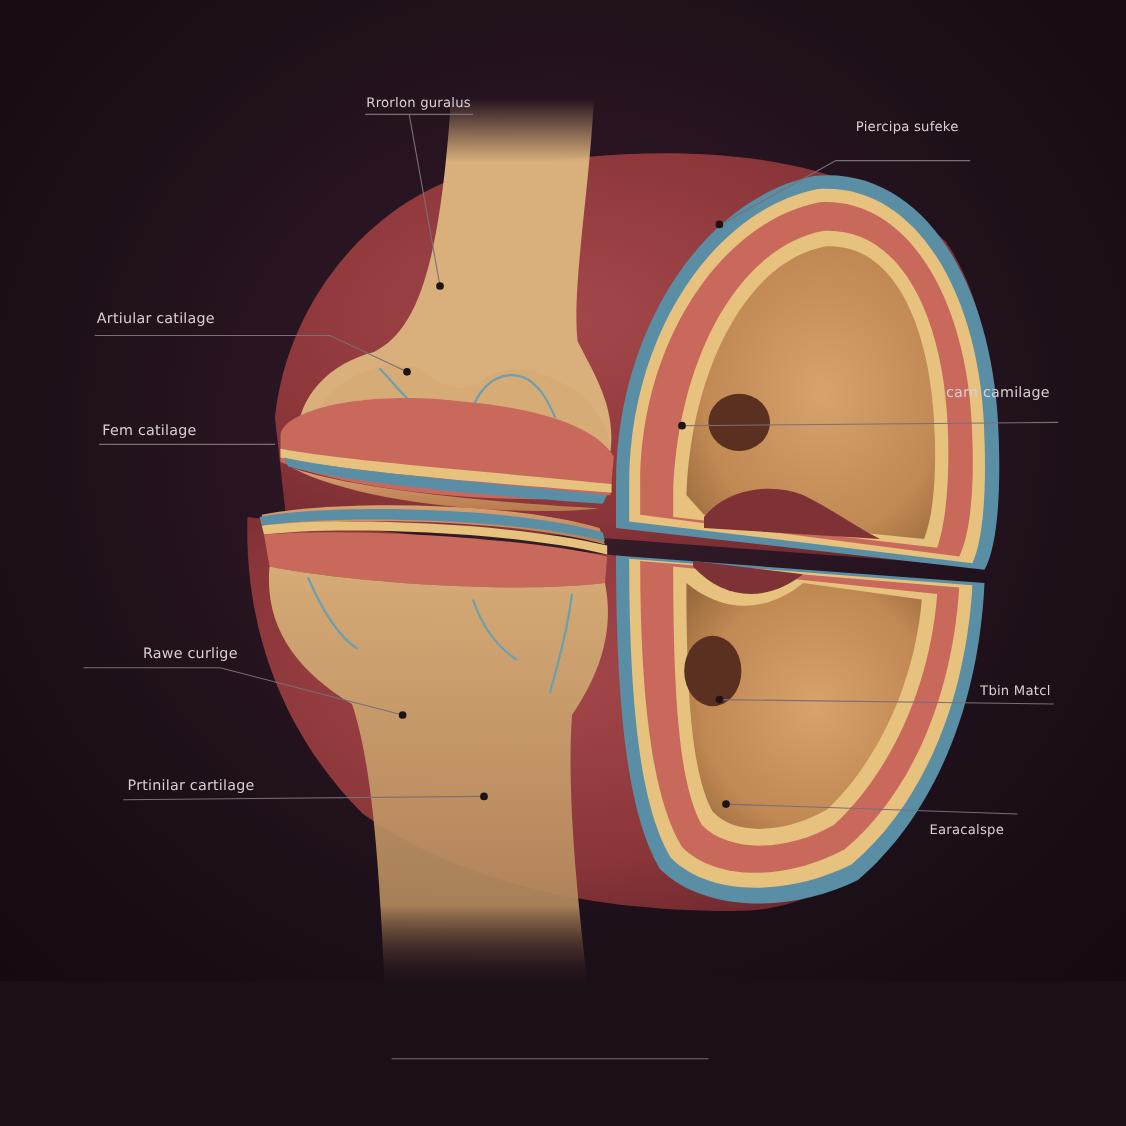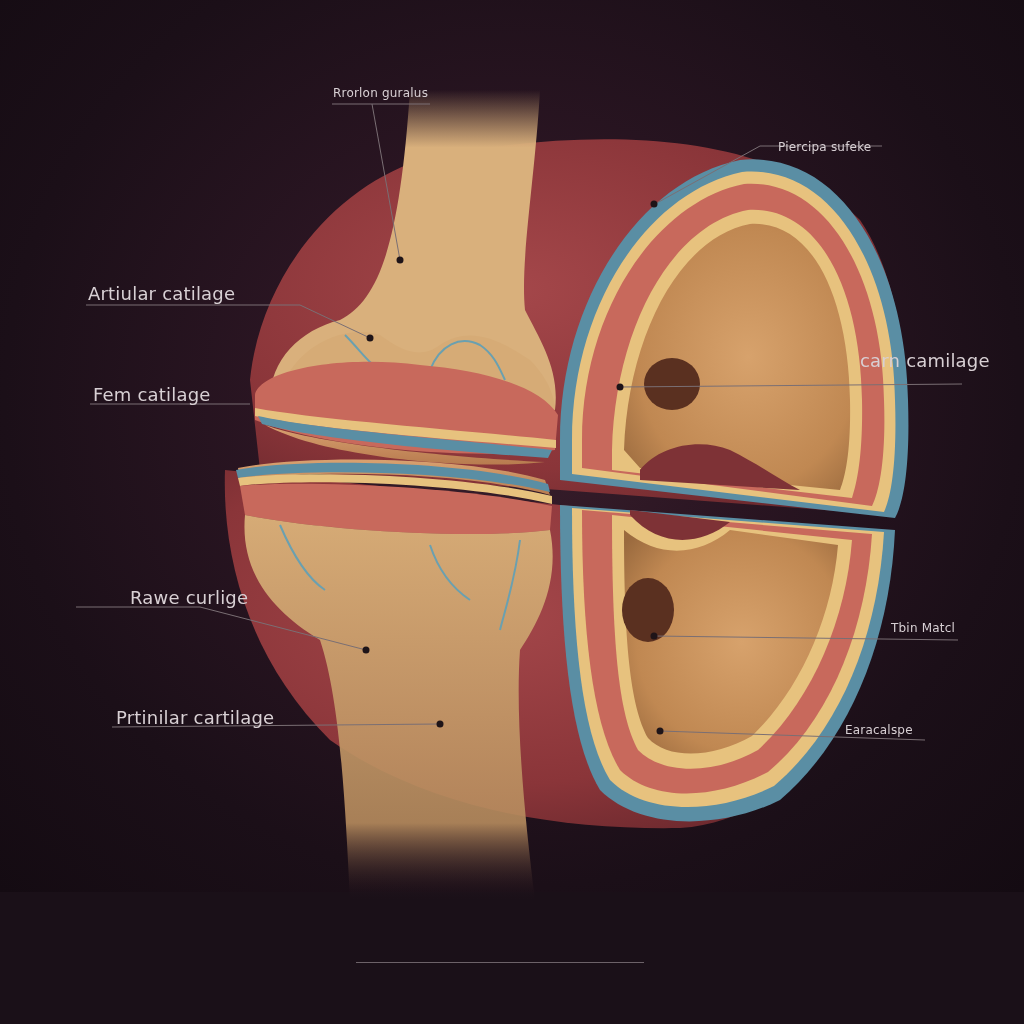--- a/index.html
+++ b/index.html
@@ -19,21 +19,21 @@
       text-decoration: underline;
     }
     svg.art {
       position: absolute;
       left: 0; top: 0;
       width: 1024px; height: 1024px;
     }
     .label {
       position: absolute;
       color: #d8d0d4;
-      font-size: 18px;
+      font-size: 13px;
       letter-spacing: 0.2px;
       white-space: nowrap;
       font-family: "DejaVu Sans", sans-serif;
     }
     .label.small { font-size: 12px; }
     .title {
       position: absolute;
       left: 356px;
       top: 926px;
       width: 288px;
@@ -157,23 +157,23 @@
       <circle cx="370" cy="338" r="3.5"></circle>
       <circle cx="620" cy="387" r="3.5"></circle>
       <circle cx="366" cy="650" r="3.5"></circle>
       <circle cx="440" cy="724" r="3.5"></circle>
       <circle cx="654" cy="636" r="3.5"></circle>
       <circle cx="660" cy="731" r="3.5"></circle>
     </g>
   </svg>
 
   <div class="label small" style="left:333px; top:86px;">Rrorlon guralus</div>
-  <div class="label small" style="left:778px; top:140px;">Piercipa sufeke</div>
+  <div class="label small" style="left:778px; top:108px;">Piercipa sufeke</div>
   <div class="label" style="left:88px; top:283px;">Artiular catilage</div>
   <div class="label" style="left:93px; top:384px;">Fem catilage</div>
   <div class="label" style="left:860px; top:350px;">carn camilage</div>
   <div class="label" style="left:86px; top:587px;margin-left:44px;">Rawe curlige</div>
   <div class="label" style="left:116px; top:707px;">Prtinilar cartilage</div>
   <div class="label small" style="left:891px; top:621px;">Tbin Matcl</div>
-  <div class="label small" style="left:845px; top:723px;">Earacalspe</div>
+  <div class="label small" style="left:845px; top:747px;">Earacalspe</div>
 
   <div class="title-rule"></div>
 </div>
 
 </body></html>

